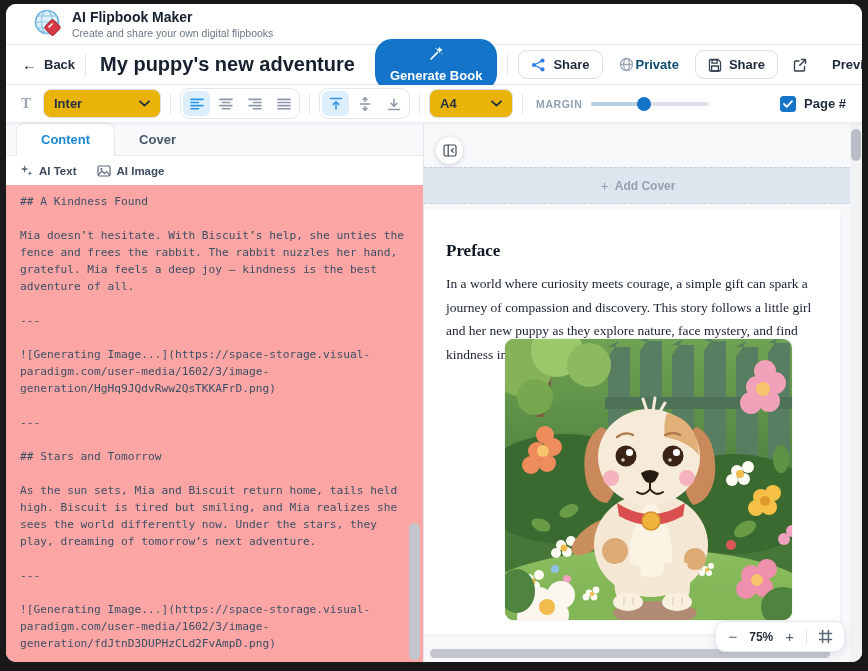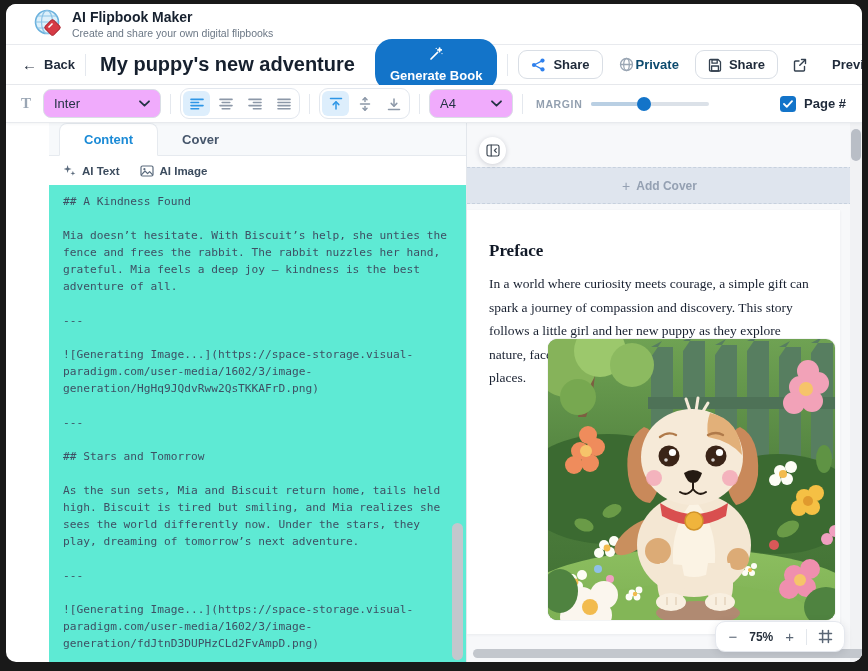--- a/index.html
+++ b/index.html
@@ -31,39 +31,39 @@
   .ghost-btn { display:flex; align-items:flex-start; gap:2px; background:none; border:none; font-size:13px; font-weight:bold; color:#0c4a6e; padding:6px 6px; cursor:pointer; font-family:inherit; white-space:nowrap; }
   .icon-only-btn { background:none; border:none; cursor:pointer; display:flex; align-items:center; padding:4px; color:#33404f; }
   .preview-group { display:flex; align-items:center; gap:9px; }
   .preview-label { font-size:13px; font-weight:bold; color:#1f2a3a; }
   .toggle { width:37px; height:21px; border-radius:11px; background:#e3e8ef; position:relative; cursor:pointer; flex:0 0 37px; }
   .toggle .knob { position:absolute; left:2px; top:2px; width:17px; height:17px; border-radius:50%; background:#fff; box-shadow:0 1px 2px rgba(0,0,0,.25); }
 
   
   .format-toolbar { height:38px; display:flex; align-items:center; padding:0 12px; gap:9px; border-bottom:1px solid #e8eaee; background:#fff; position:relative; z-index:3; box-shadow:0 1px 3px rgba(20,30,50,.05); }
   .t-icon { font-size:15px; font-weight:bold; color:#9aa6b4; width:16px; text-align:center; font-family:"Liberation Serif", serif; }
-  .select { height:29px; border:1px solid #d9dee5; border-radius:8px; background:#f0abfc; display:flex; align-items:center; justify-content:space-between; padding:8px 10px; font-size:13px; font-weight:normal; color:#243244; cursor:pointer; }
+  .select { height:29px; border:1px solid #d9dee5; border-radius:8px; background:#eab308; display:flex; align-items:center; justify-content:space-between; padding:8px 10px; font-size:13px; font-weight:bold; color:#243244; cursor:pointer; }
   .select.font { width:118px; }
   .select.size { width:84px; }
   .btn-group { height:31px; border:1px solid #e2e7ee; border-radius:9px; background:#fff; display:flex; align-items:center; padding:2px; gap:2px; }
   .tool-btn { width:27px; height:25px; border-radius:6px; border:none; background:none; display:flex; align-items:center; justify-content:center; color:#8c98a8; cursor:pointer; }
   .tool-btn.active { background:#ddeefc; color:#2e96e6; }
   .portrait-btn { height:31px; display:flex; align-items:center; gap:7px; border:1px solid #d9dee5; border-radius:9px; background:#fff; padding:0 12px; font-size:13px; font-weight:bold; color:#243244; cursor:pointer; font-family:inherit; }
   .margin-label { font-size:10.5px; font-weight:bold; color:#93a0b0; letter-spacing:.06em; margin-left:4px; }
   .slider { width:118px; height:14px; position:relative; cursor:pointer; }
   .slider .track { position:absolute; top:5px; left:0; right:0; height:4px; border-radius:2px; background:#dbe1e8; }
   .slider .fill { position:absolute; top:5px; left:0; width:45%; height:4px; border-radius:2px; background:#b9cfe3; }
   .slider .thumb { position:absolute; top:0; left:calc(45% - 7px); width:14px; height:14px; border-radius:50%; background:#1374c9; }
   .pagenum-group { display:flex; align-items:center; gap:8px; margin-right:4px; }
   .checkbox { width:16px; height:16px; border-radius:3.5px; background:#1374c9; display:flex; align-items:center; justify-content:center; cursor:pointer; }
   .pagenum-label { font-size:13px; font-weight:bold; color:#1f2a3a; }
 
   
   .main { display:flex; height:540px; }
-  .editor-panel { width:418px; flex:0 0 418px; border-right:1px solid #e3e7ec; display:flex; flex-direction:column; background:#5eead4; position:relative;margin-left:43px; }
+  .editor-panel { width:418px; flex:0 0 418px; border-right:1px solid #e3e7ec; display:flex; flex-direction:column; background:#fca5a5; position:relative; }
 
   .tabs-row { height:33px; background:#f7f9fb; border-bottom:1px solid #e6eaef; display:flex; align-items:flex-end; padding-left:10px; }
   .tab { font-size:13px; padding:8px 24px 8px 24px; cursor:pointer; position:relative; }
   .tab.active { background:#fff; border:1px solid #e6eaef; border-bottom:1px solid #fff; border-radius:8px 8px 0 0; color:#1a8ad6; font-weight:bold; margin-bottom:-1px; }
   .tab.inactive { color:#46566b; font-weight:bold; }
 
   .ai-row { height:29px; display:flex; align-items:center; gap:20px; padding:0 14px; background:#fff; }
   .ai-btn { display:flex; align-items:center; gap:6px; background:none; border:none; font-size:11.5px; font-weight:bold; color:#3c4c5e; cursor:pointer; font-family:inherit; }
   .ai-btn svg { color:#5b6b7d; }
 

